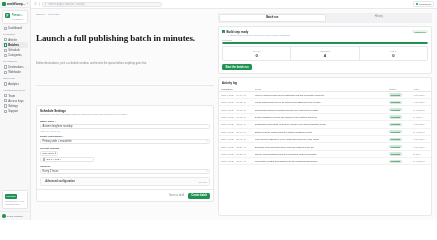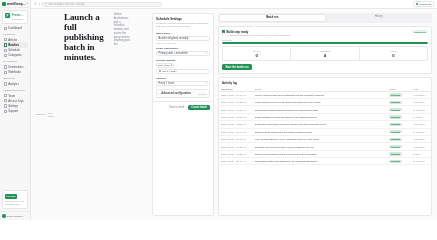--- a/index.html
+++ b/index.html
@@ -96,21 +96,21 @@
   .top-right{margin-left:auto;display:flex;align-items:center;gap:1.5px;}
   .top-btn{
     display:flex;align-items:center;gap:1px;border:1px solid #e4e5e7;border-radius:1.5px;
     background:#fff;padding:.8px 1.5px;font-size:2.5px;color:#4a5056;
   }
   .top-dot{width:2.4px;height:2.4px;border-radius:50%;background:#1f9254;}
 
   .content{flex:1;display:flex;gap:4px;padding:4px 5px;min-height:0;overflow:hidden;}
 
   
-  .left-col{width:178px;flex:0 0 178px;display:flex;flex-direction:row;gap:10px;min-height:0;}
+  .left-col{width:178px;flex:0 0 178px;display:flex;flex-direction:column;gap:18px;min-height:0;}
   .breadcrumb{display:flex;align-items:center;gap:1px;font-size:2.5px;color:#9aa0a6;}
   .bc-sep{color:#c4c8cc;}
   .hero-title{
     font-family:"Liberation Serif",serif;
     font-size:9px;font-weight:700;color:#14171a;letter-spacing:-.01em;line-height:1.1;
   }
   .hero-sub{font-size:2.7px;color:#81878d;line-height:1.4;}
   .hr{height:1px;background:#e8e8ea;margin:1px 0;}
 
   .card{

